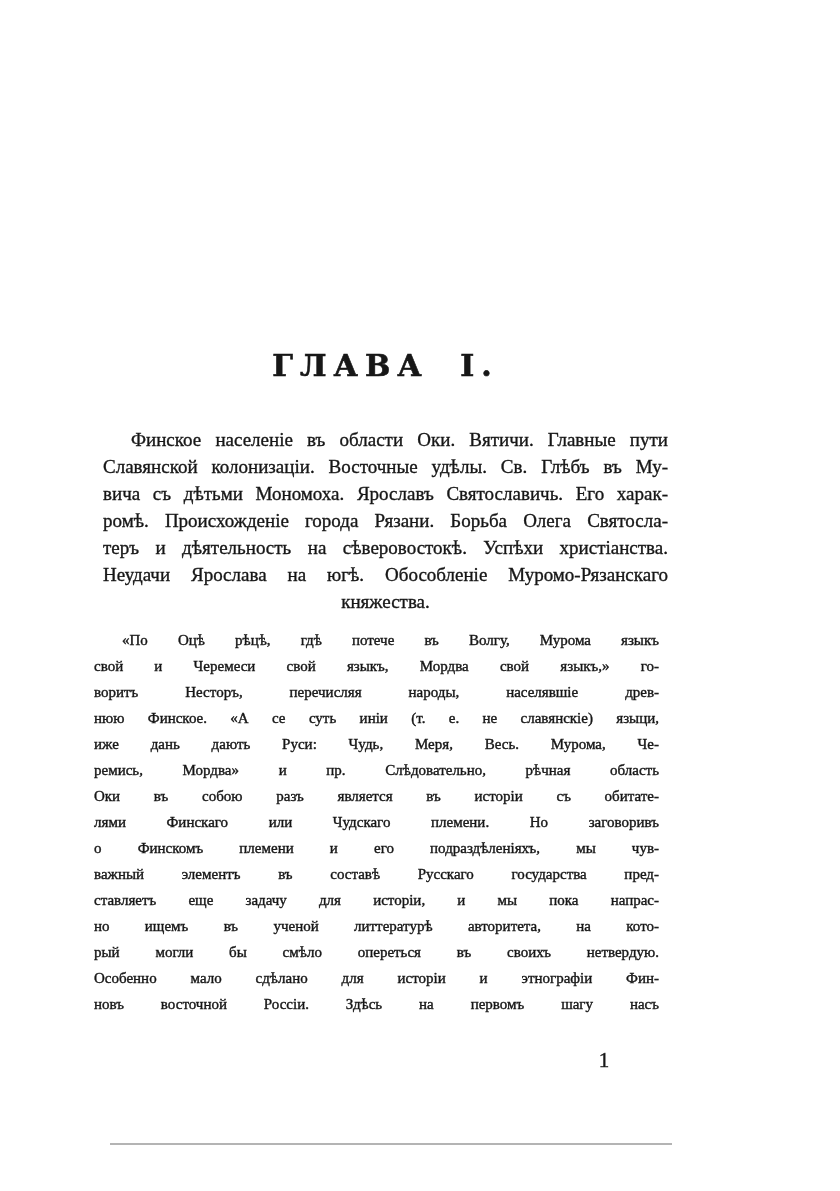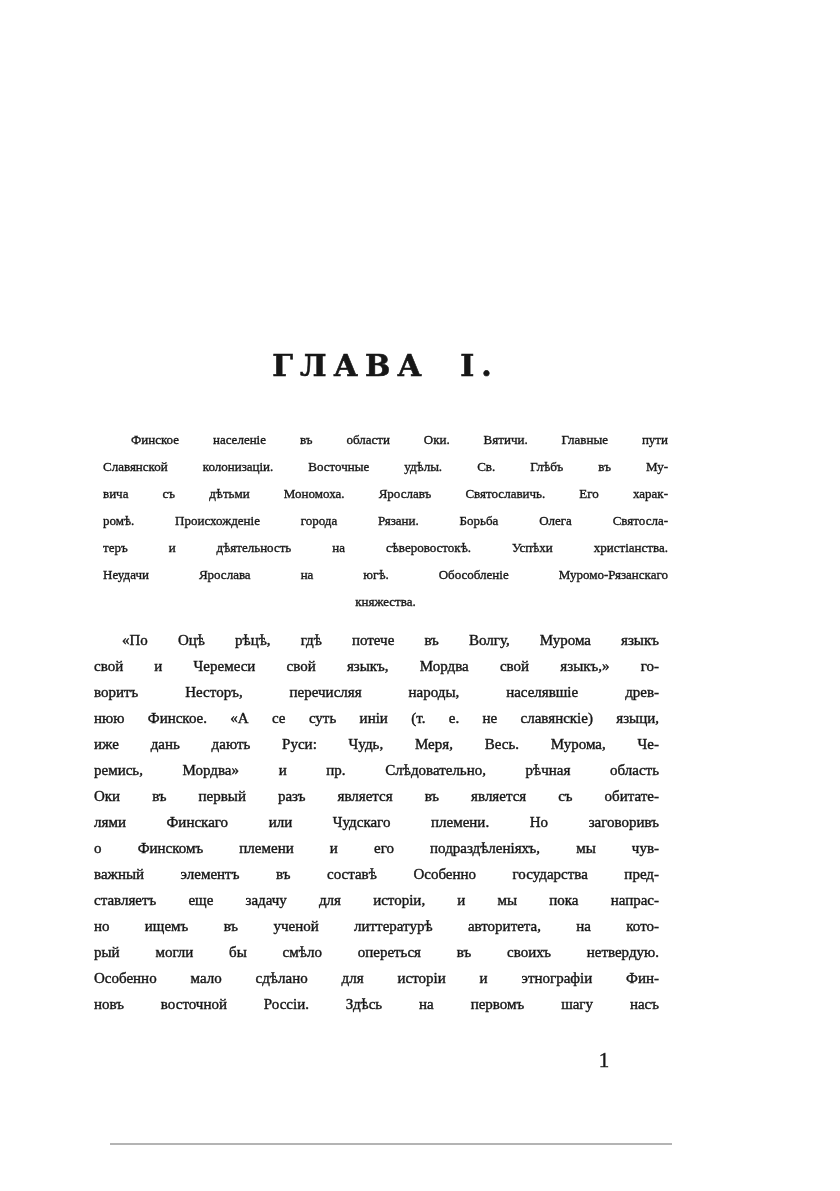--- a/index.html
+++ b/index.html
@@ -27,21 +27,21 @@
     line-height: 34px;
     letter-spacing: 7px;
     word-spacing: 14px;
     -webkit-text-stroke: 0.6px #171717;
   }
   .summary {
     position: absolute;
     left: 103px;
     top: 426px;
     width: 565px;
-    font-size: 13px;
+    font-size: 19px;
     line-height: 27px;
     -webkit-text-stroke: 0.35px #171717;
   }
   .bodytext {
     position: absolute;
     left: 94px;
     top: 627px;
     width: 565px;
     font-size: 15px;
     line-height: 26px;
@@ -99,24 +99,24 @@
     <div class="center">княжества.</div>
   </section>
 
   <section class="bodytext">
     <div class="just indent">«По Оцѣ рѣцѣ, гдѣ потече въ Волгу, Мурома языкъ</div>
     <div class="just">свой и Черемеси свой языкъ, Мордва свой языкъ,» го-</div>
     <div class="just">воритъ Несторъ, перечисляя народы, населявшіе древ-</div>
     <div class="just">нюю Финское. «А се суть иніи (т. е. не славянскіе) языци,</div>
     <div class="just">иже дань дають Руси: Чудь, Меря, Весь. Мурома, Че-</div>
     <div class="just">ремись, Мордва» и пр. Слѣдовательно, рѣчная область</div>
-    <div class="just">Оки въ первый разъ является въ является съ обитате-</div>
+    <div class="just">Оки въ собою разъ является въ исторіи съ обитате-</div>
     <div class="just">лями Финскаго или Чудскаго племени. Но заговоривъ</div>
     <div class="just">о Финскомъ племени и его подраздѣленіяхъ, мы чув-</div>
-    <div class="just">важный элементъ въ составѣ Особенно государства пред-</div>
+    <div class="just">важный элементъ въ составѣ Русскаго государства пред-</div>
     <div class="just">ставляетъ еще задачу для исторіи, и мы пока напрас-</div>
     <div class="just">но ищемъ въ ученой литтературѣ авторитета, на кото-</div>
     <div class="just">рый могли бы смѣло опереться въ своихъ нетвердую.</div>
     <div class="just">Особенно мало сдѣлано для исторіи и этнографіи Фин-</div>
     <div class="just">новъ восточной Россіи. Здѣсь на первомъ шагу насъ</div>
   </section>
 
 
   <div class="pagenum">1</div>
 

